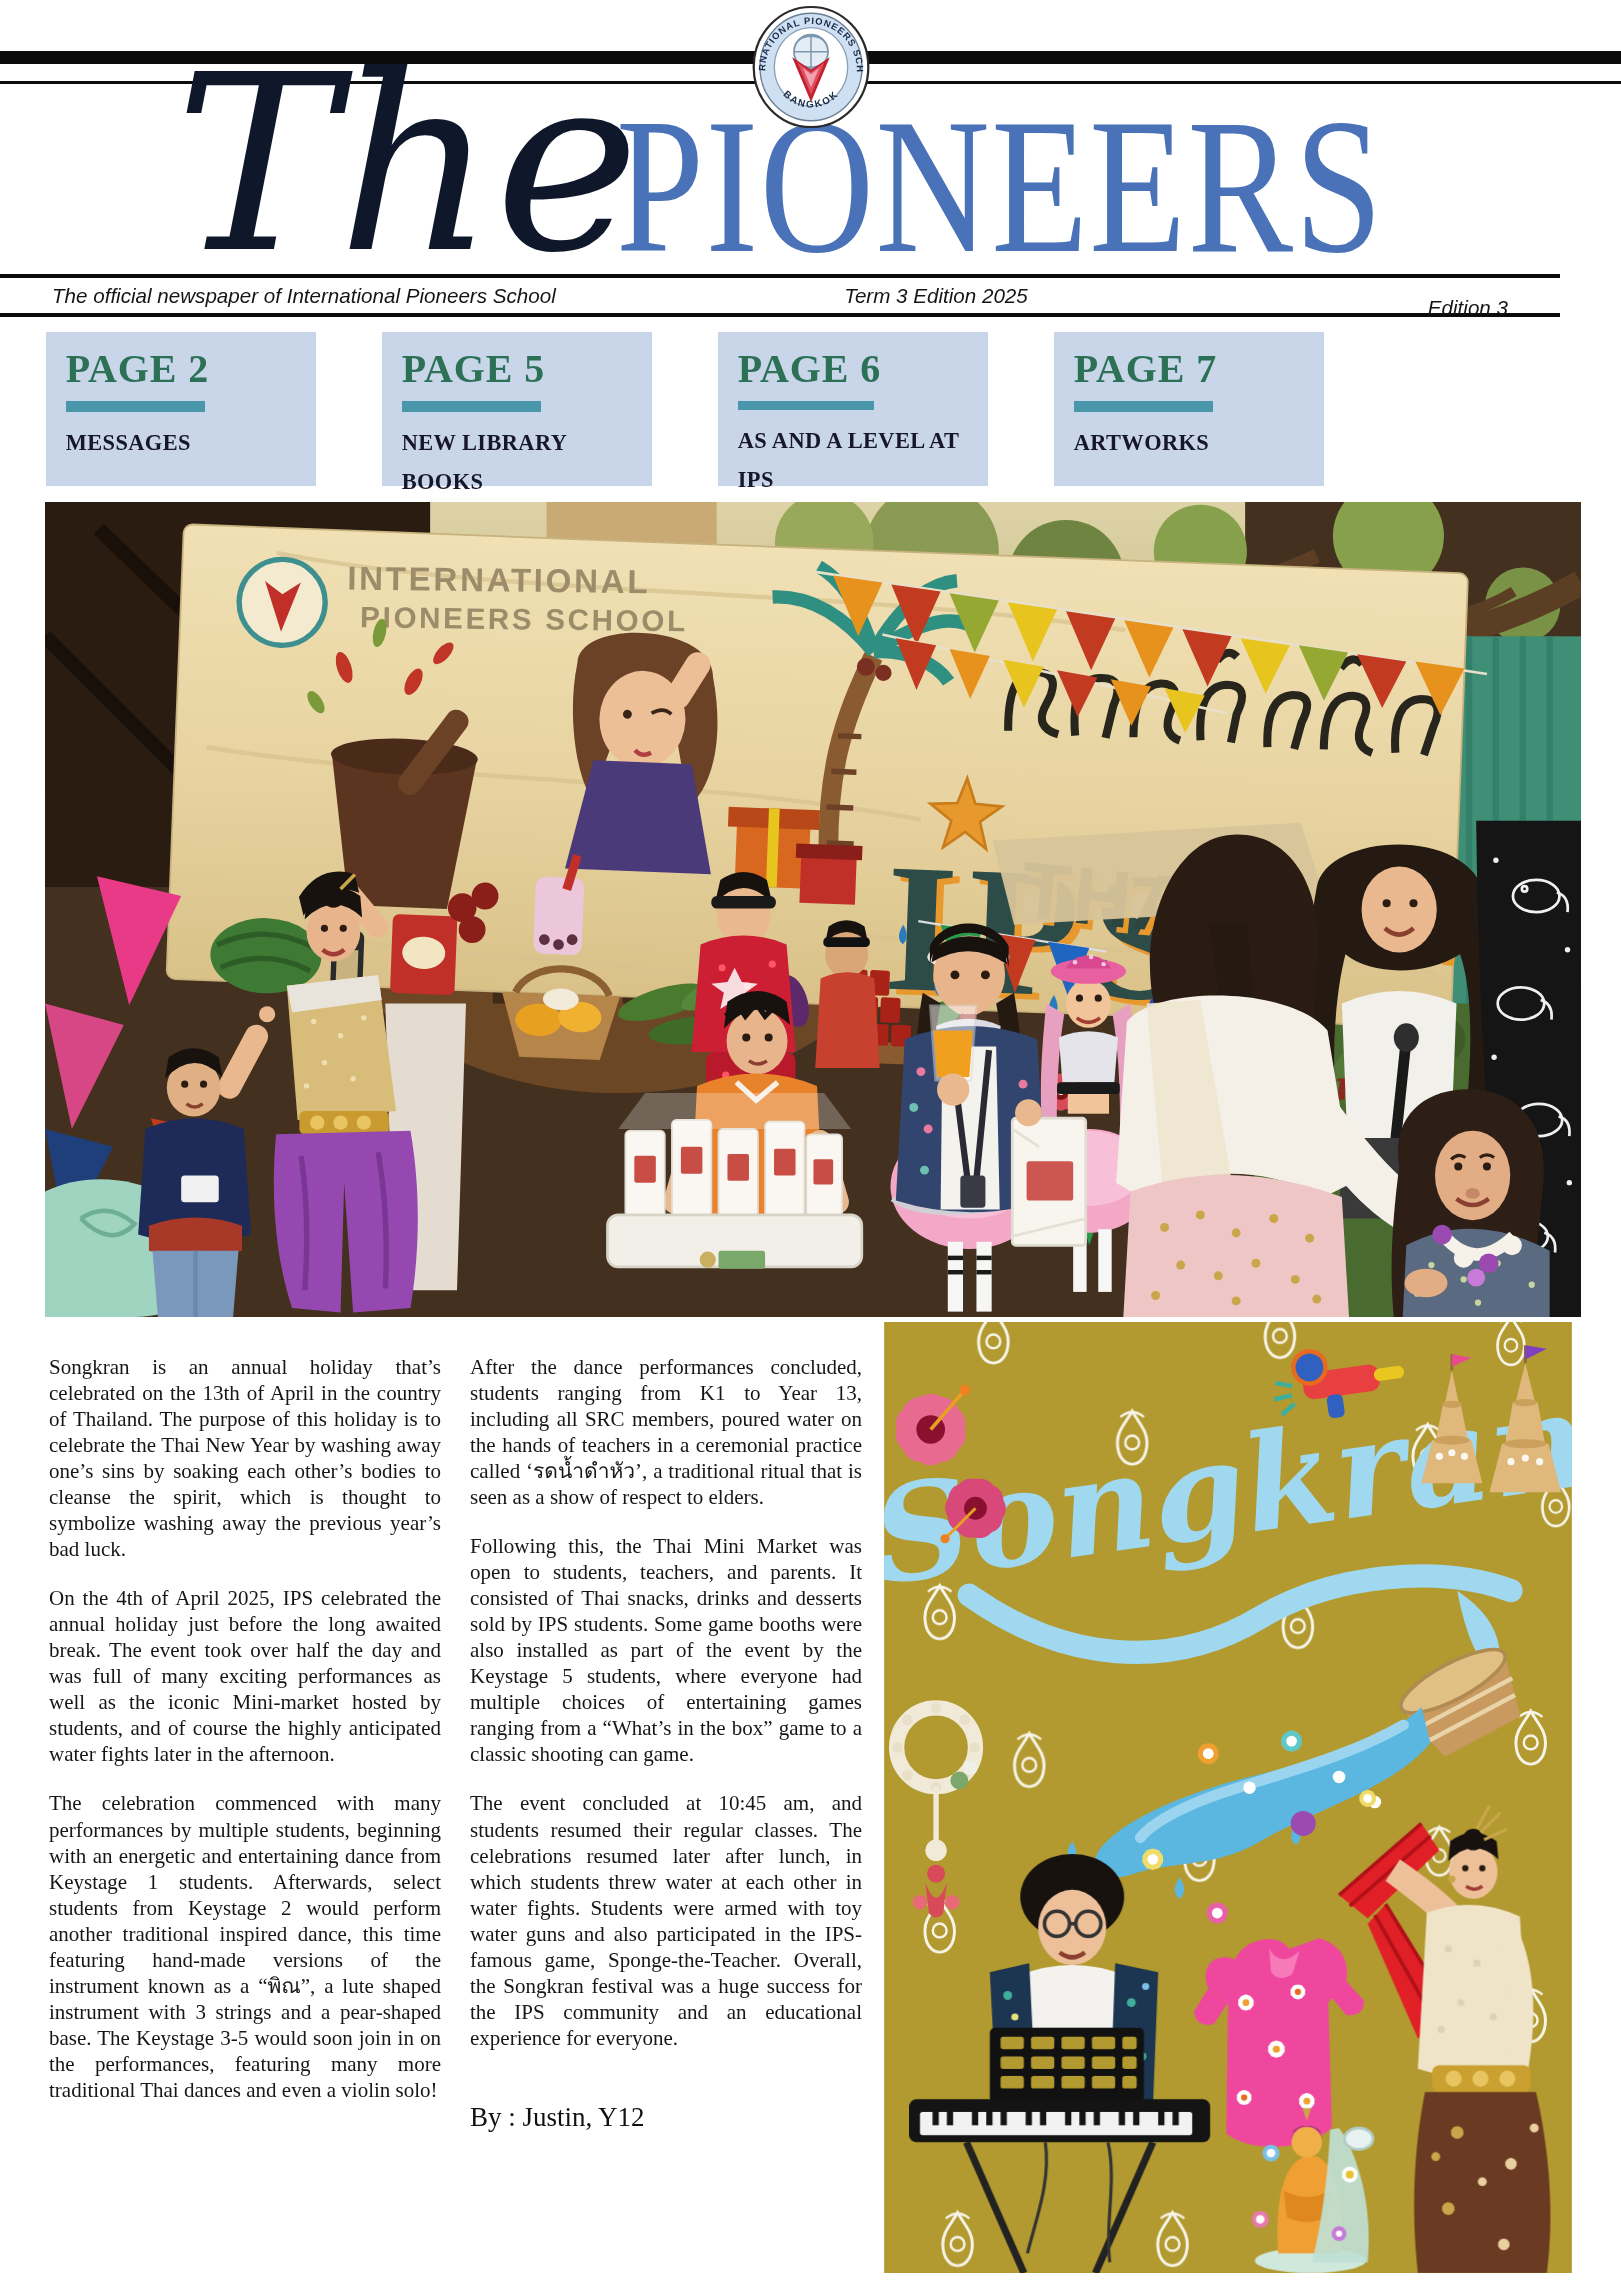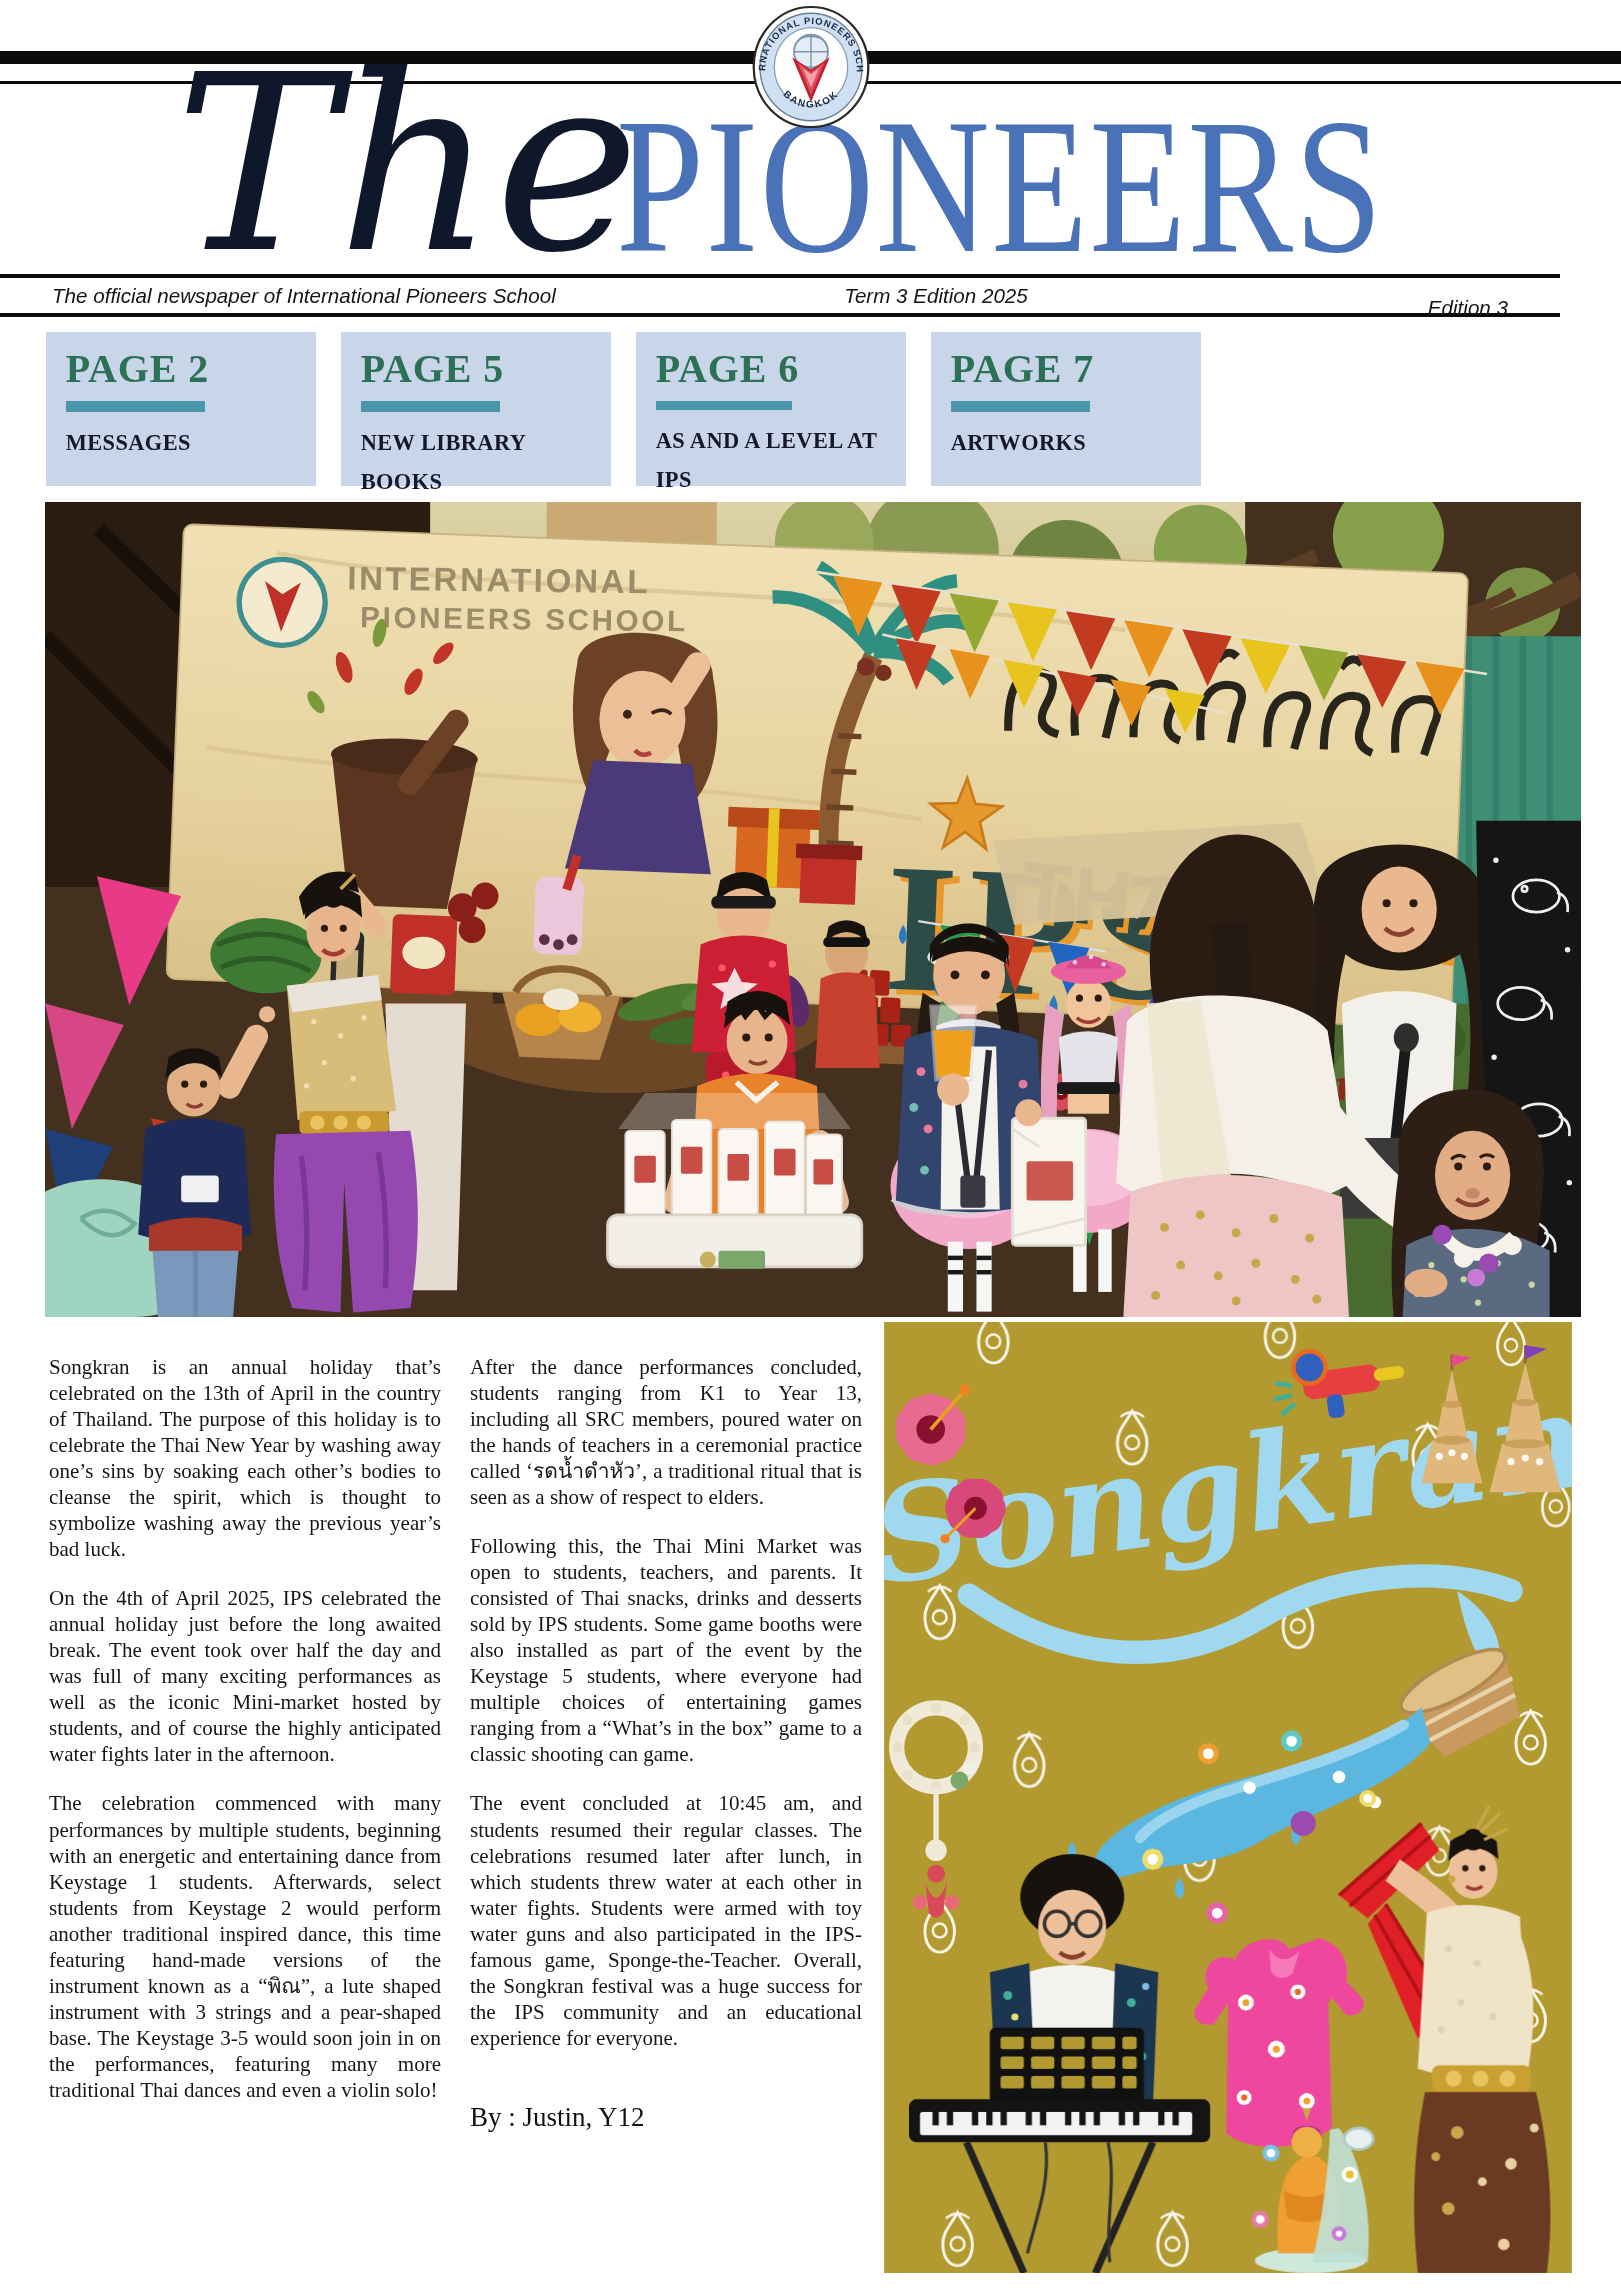--- a/index.html
+++ b/index.html
@@ -29,21 +29,21 @@
   .tagline {
     position:absolute; left:0; top:274px; width:1560px; height:43px; z-index:3; background:#fff;
     border-top:4.5px solid #0b0b0b; border-bottom:4.5px solid #0b0b0b;
     display:flex; align-items:center; padding:16px 52px;
     font:italic 20.6px "Liberation Sans", sans-serif; color:#151515;
   }
   .tagline .tl { flex:1.2; text-align:left; }
   .tagline .tc { flex:1;   text-align:center; }
   .tagline .tr { flex:0.6; text-align:right;margin-top:24px; }
   
-  .boxes { position:absolute; left:46px; top:332px; display:flex; gap:25px; }
+  .boxes { position:absolute; left:46px; top:332px; display:flex; gap:66px; }
   .pagebox { width:270px; height:154px; background:#c9d6e9; padding:12.5px 19.7px 0 19.7px; }
   .pagebox .ph { font-family:"Liberation Serif", serif; font-weight:bold; font-size:40px; color:#2c7156; letter-spacing:0.9px; }
   .pagebox .bar { width:139px; height:11.6px; background:#4a96ab; margin:9px 0 10.7px 0; }
   .pagebox.wide-bar .bar { width:136px; height:9.9px; }
   .pagebox .pt { font-family:"Liberation Serif", serif; font-weight:bold; font-size:22.4px; color:#16162c; letter-spacing:0.4px; line-height:1.75; }
   
   .photo { position:absolute; left:45px; top:502px; width:1536px; height:815px; }
   
   .col { position:absolute; top:1354px; width:392px; }
   .col1 { left:49px; } .col2 { left:470px; }

